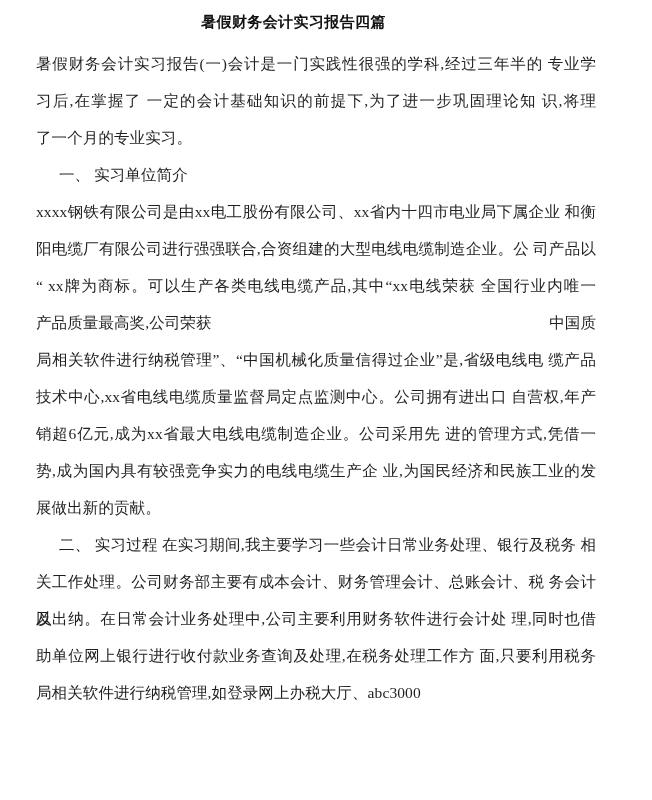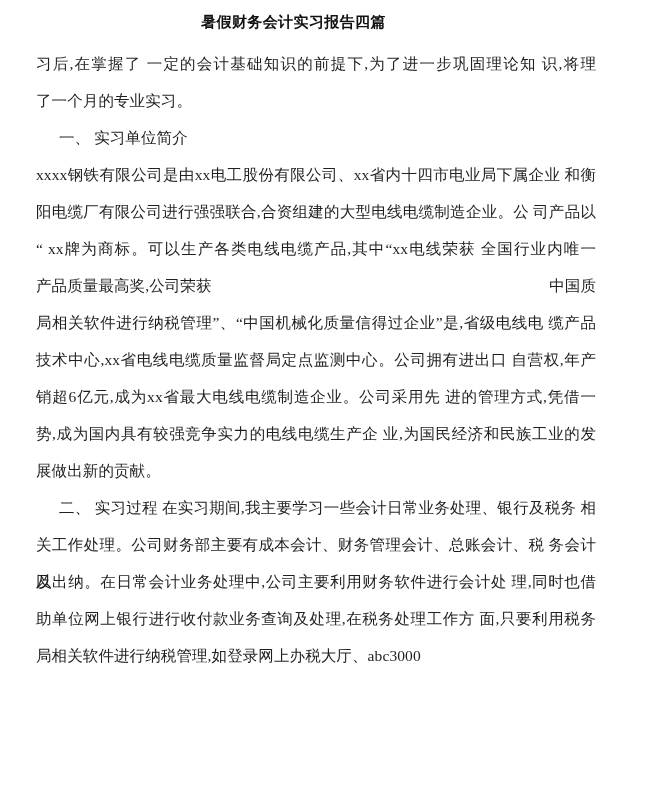--- a/index.html
+++ b/index.html
@@ -85,20 +85,21 @@
 </style>
 </head>
 <body>
 
 <div class="page">
 
   <div class="doc-title">暑假财务会计实习报告四篇</div>
 
   <div class="body-block">
 
+    <div class="line just">暑假财务会计实习报告(一)会计是一门实践性很强的学科,经过三年半的 专业学</div>
     <div class="line just">习后,在掌握了 一定的会计基础知识的前提下,为了进一步巩固理论知 识,将理</div>
     <div class="line flush">了一个月的专业实习。</div>
 
     <div class="line flush heading-line">一、 实习单位简介</div>
 
     <div class="line just">xxxx钢铁有限公司是由xx电工股份有限公司、xx省内十四市电业局下属企业 和衡</div>
     <div class="line just">阳电缆厂有限公司进行强强联合,合资组建的大型电线电缆制造企业。公 司产品以</div>
     <div class="line just">“ xx牌为商标。可以生产各类电线电缆产品,其中“xx电线荣获 全国行业内唯一</div>
 
     <div class="line split">

